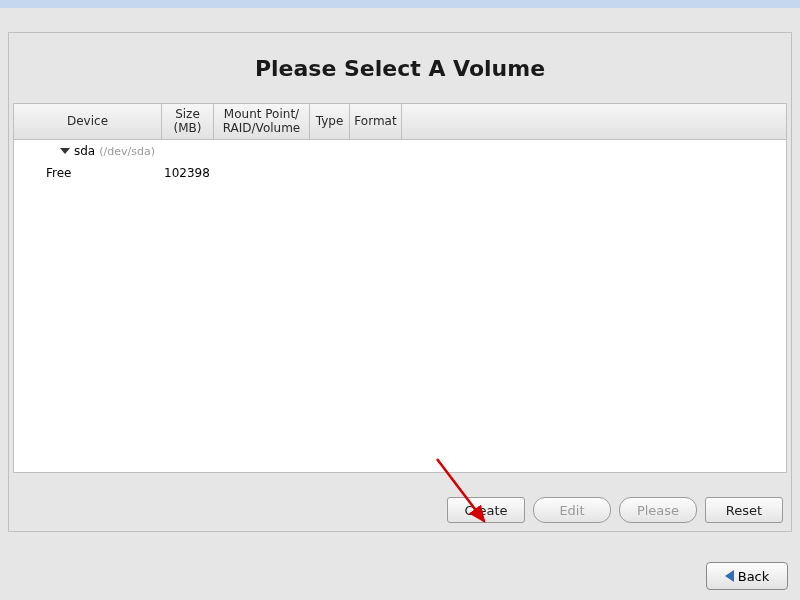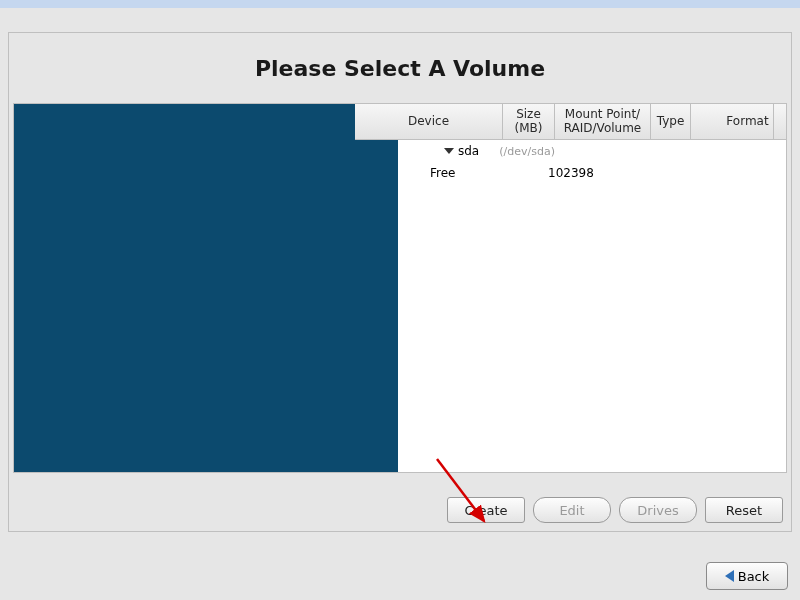--- a/index.html
+++ b/index.html
@@ -39,21 +39,20 @@
       font-weight: bold;
       color: #1a1a1a;
     }
     .table-area {
       margin: 0 4px;
       border: 1px solid #bfbfbf;
       background: #0c4a6e;
       height: 370px;
       display: flex;
       flex-direction: column;
-      align-items: flex-end;
     }
     .table-header {
       display: flex;
       background: linear-gradient(#f6f6f6, #e2e2e2);
       border-bottom: 1px solid #bfbfbf;
       height: 36px;
     }
     .th {
       border-right: 1px solid #bfbfbf;
       display: flex;
@@ -62,21 +61,21 @@
       text-align: center;
       font-size: 12px;
       color: #2a2a2a;
       padding: 2px 6px;
       line-height: 1.15;
     }
     .th-device { width: 148px; }
     .th-size { width: 52px; }
     .th-mount { width: 96px; }
     .th-type { width: 40px; }
-    .th-format { width: 52px; margin-left: 31px; }
+    .th-format { width: 52px; }
     .th-rest { flex: 1; border-right: none; }
     .tree-body {
       flex: 1;
       overflow: auto;
       background: #ffffff;
     }
     .row {
       display: flex;
       align-items: center;
       height: 22px;
@@ -99,21 +98,21 @@
       border-top: 6px solid currentColor;
       margin: 0 4px 0 6px;
     }
     .tri-white { color: #ffffff; }
     .tri-black { color: #333333; }
     .indent-1 { padding-left: 24px; }
     .indent-2 .cell-device { padding-left: 32px; }
     .dev-sub {
       color: #9a9a9a;
       font-size: 11px;
-      margin-left: 20px;
+      margin-left: 4px;
     }
     .button-row {
       position: absolute;
       bottom: 8px;
       right: 8px;
       display: flex;
       gap: 8px;
     }
     .btn {
       min-width: 78px;
@@ -216,21 +215,21 @@
         <div class="cell-mount"></div>
         <div class="cell-type"></div>
         <div class="cell-format"></div>
       </div>
     </div>
   </div>
 
   <div class="button-row">
     <div class="btn">Create</div>
     <div class="btn disabled">Edit</div>
-    <div class="btn disabled">Drives</div>
+    <div class="btn disabled">Please</div>
     <div class="btn">Reset</div>
   </div>
 
   <svg class="annotation-arrow" width="70" height="80">
     <defs>
       <marker id="ah" markerWidth="8" markerHeight="8" refX="6" refY="3" orient="auto">
         <path d="M0,0 L7,3 L0,6 Z" fill="#d40000"></path>
       </marker>
     </defs>
     <line x1="8" y1="6" x2="55" y2="68" stroke="#d40000" stroke-width="2.5" marker-end="url(#ah)"></line>

